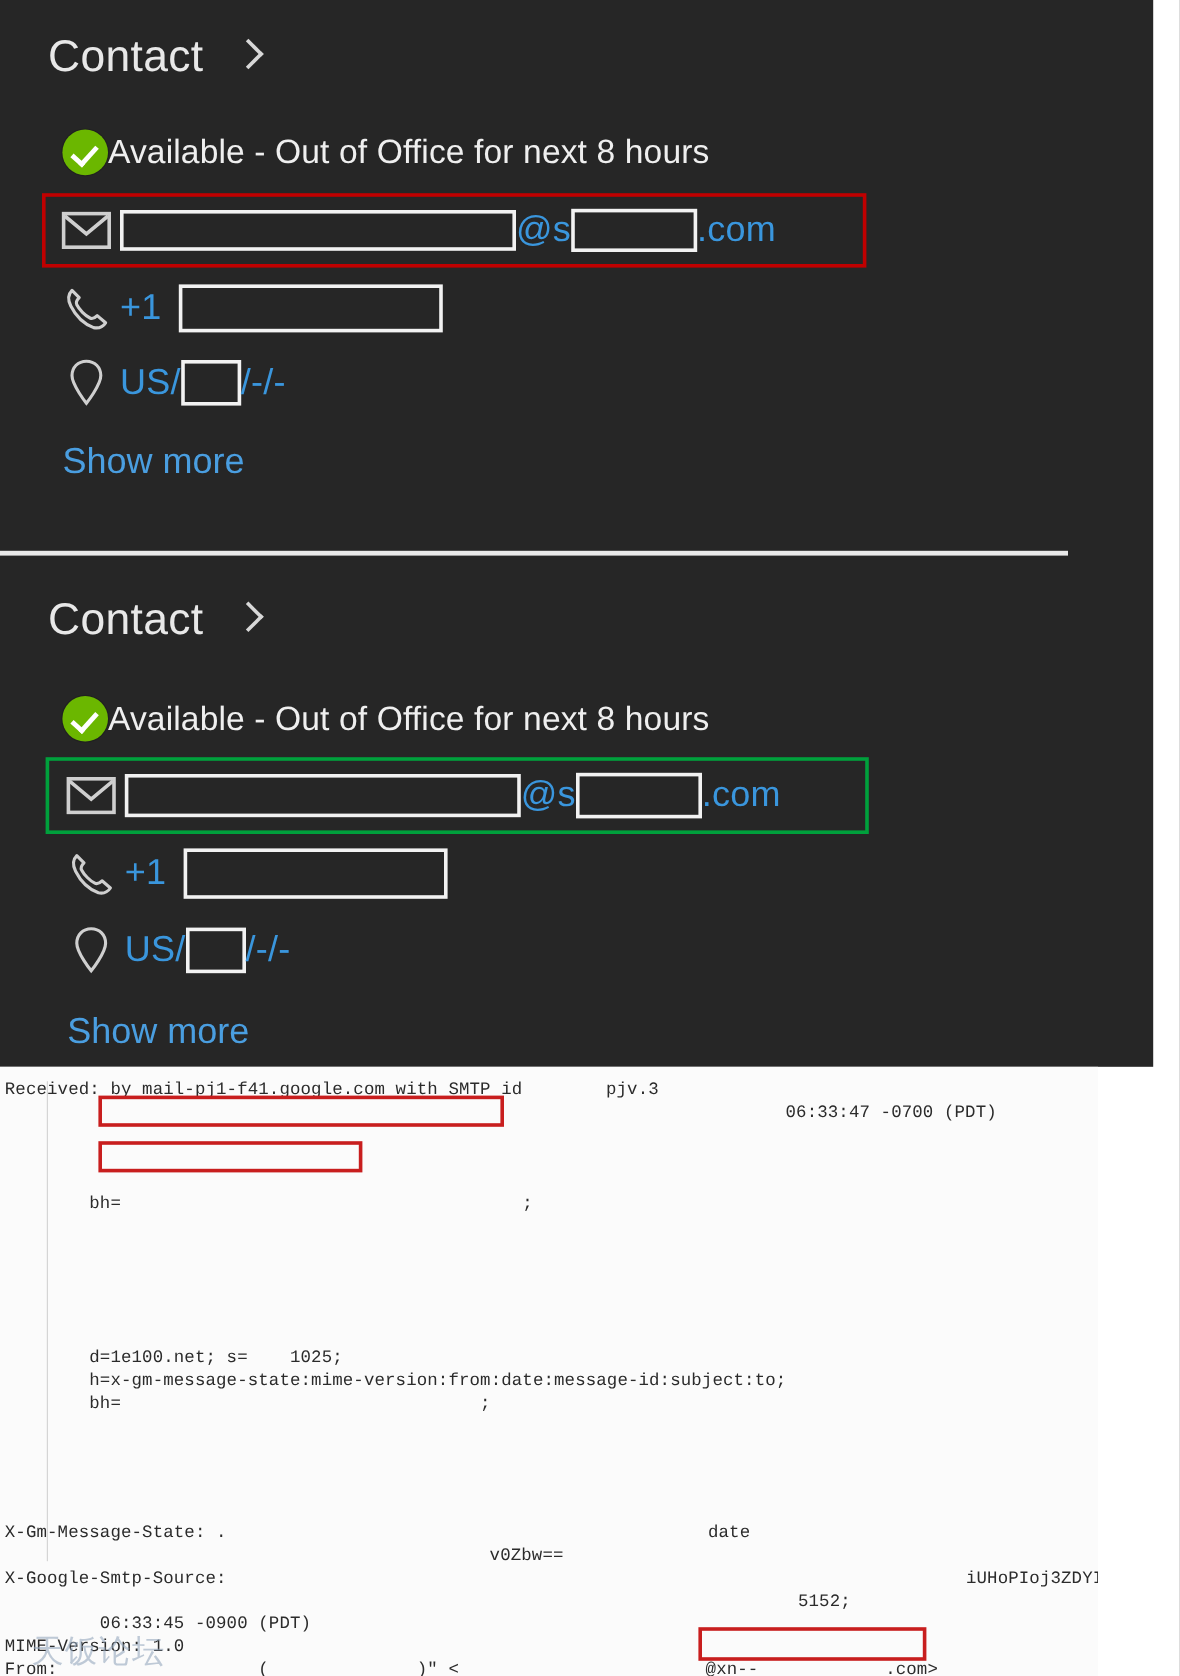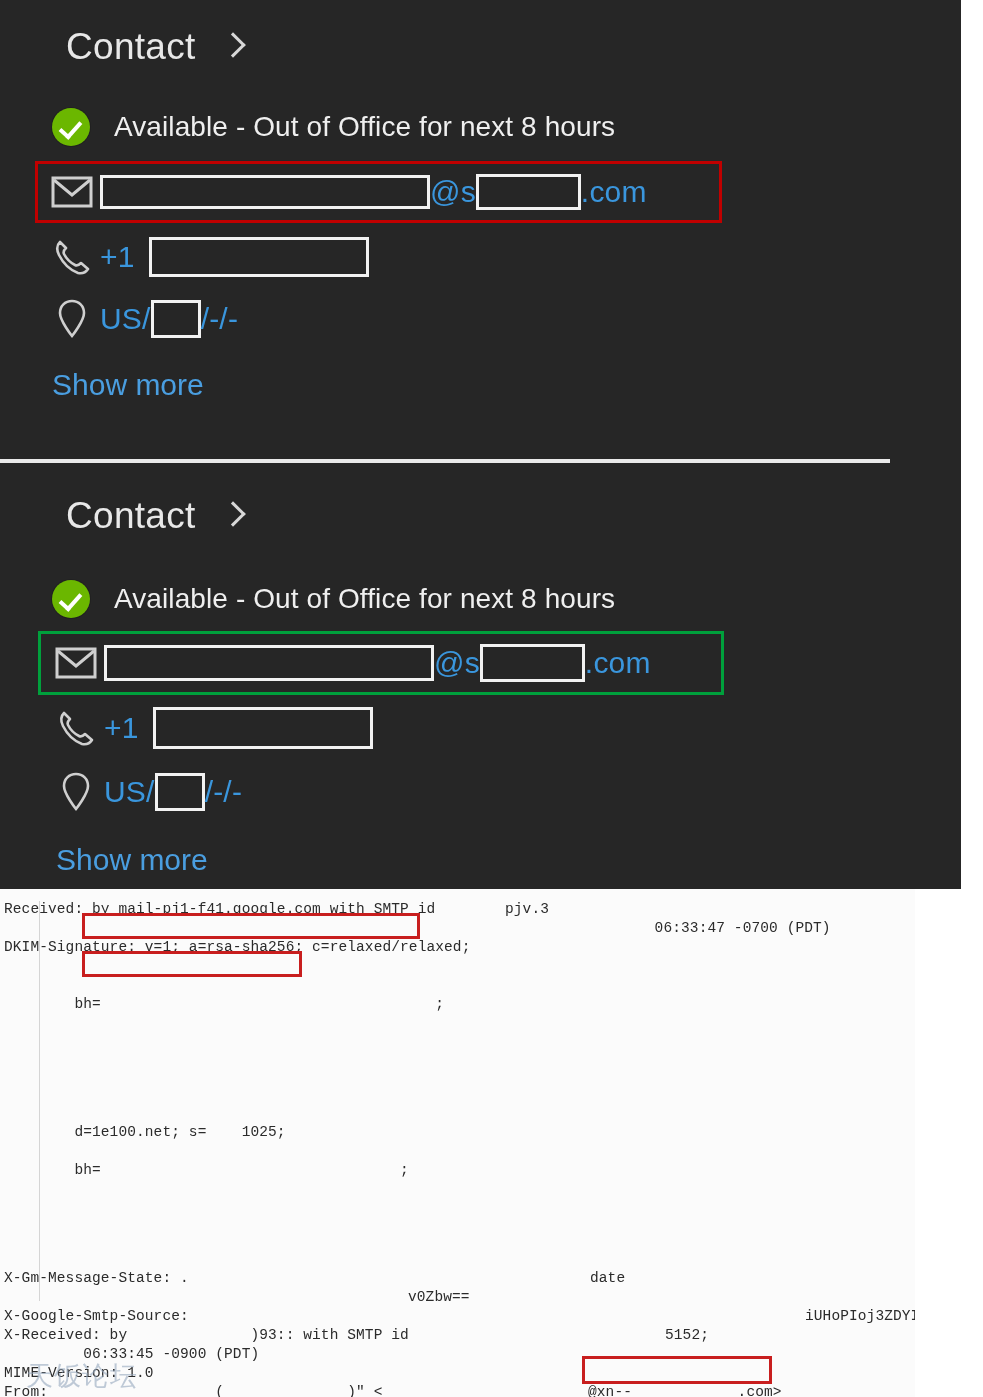--- a/index.html
+++ b/index.html
@@ -28,21 +28,21 @@
   .card {
     position: absolute;
     left: 0;
     width: 961px;
   }
   #card-1 { top: 0; }
   #card-2 { top: 467px; }
 
   .card-title-row {
     position: absolute;
-    left: 66px;
+    left: 40px;
     display: flex;
     align-items: center;
     gap: 26px;
     text-align: right;
   }
   .card-title {
     color: #e8e8e8;
     font-size: 37px;
     font-weight: 400;
     letter-spacing: 0.3px;
@@ -65,21 +65,20 @@
     border-top: 3px solid #d8d8d8;
     border-right: 3px solid #d8d8d8;
     transform: rotate(45deg);
   }
 
   .status-row {
     position: absolute;
     left: 52px;
     display: flex;
     align-items: center;
-    gap: 24px;
   }
   .status-badge {
     width: 38px;
     height: 38px;
     border-radius: 50%;
     background: #6bb700;
     position: relative;
     flex: none;
     box-shadow: 0 0 0 1px rgba(0,0,0,0.15);
   }
@@ -294,32 +293,31 @@
     <div style="position:absolute;left:56px;top:376px;color:#4a9ee0;font-size:30px;cursor:pointer;">Show more</div>
   </div>
 </div>
 
 <div id="headers-panel">
   <div class="vline"></div>
 
   <div class="hdr-line" style="left:4px;  top:12px;">Received: by mail-pj1-f41.google.com with SMTP id</div>
   <div class="hdr-line" style="left:505px;top:12px;">pjv.3</div>
   <div class="hdr-line" style="left:505px;top:31px;">                 06:33:47 -0700 (PDT)</div>
-  <div class="hdr-line" style="left:4px;  top:50px;">DKIM-Signature: v=1; a=rsa-sha256; c=relaxed/relaxed;</div>
   <div class="hdr-line" style="left:4px;  top:107px;">        bh=                                      ;</div>
 
   <div class="hdr-line" style="left:4px;  top:235px;">        d=1e100.net; s=    1025;</div>
+  <div class="hdr-line" style="left:4px;  top:254px;">        h=x-gm-message-state:mime-version:from:date:message-id:subject:to;</div>
   <div class="hdr-line" style="left:4px;  top:273px;">        bh=                                  ;</div>
 
   <div class="hdr-line" style="left:4px;  top:381px;">X-Gm-Message-State: .</div>
   <div class="hdr-line" style="left:590px;top:381px;">date</div>
   <div class="hdr-line" style="left:408px;top:400px;">v0Zbw==</div>
   <div class="hdr-line" style="left:4px;  top:419px;">X-Google-Smtp-Source:</div>
   <div class="hdr-line" style="left:805px;top:419px;">iUHoPIoj3ZDYIeSk=</div>
-  <div class="hdr-line" style="left:4px;  top:438px;">X-Received: by              )93:: with SMTP id</div>
   <div class="hdr-line" style="left:665px;top:438px;">5152;</div>
   <div class="hdr-line" style="left:4px;  top:457px;">         06:33:45 -0900 (PDT)</div>
   <div class="hdr-line" style="left:4px;  top:476px;">MIME-Version: 1.0</div>
   <div class="hdr-line" style="left:4px;  top:495px;">From:                   (              )" &lt;</div>
   <div class="hdr-line" style="left:588px;top:495px;">@xn--            .com&gt;</div>
 
   <div class="hdr-box" style="left:82px;  top:24px;  width:338px; height:26px;"></div>
   <div class="hdr-box" style="left:82px;  top:62px;  width:220px; height:26px;"></div>
 
 </div>

